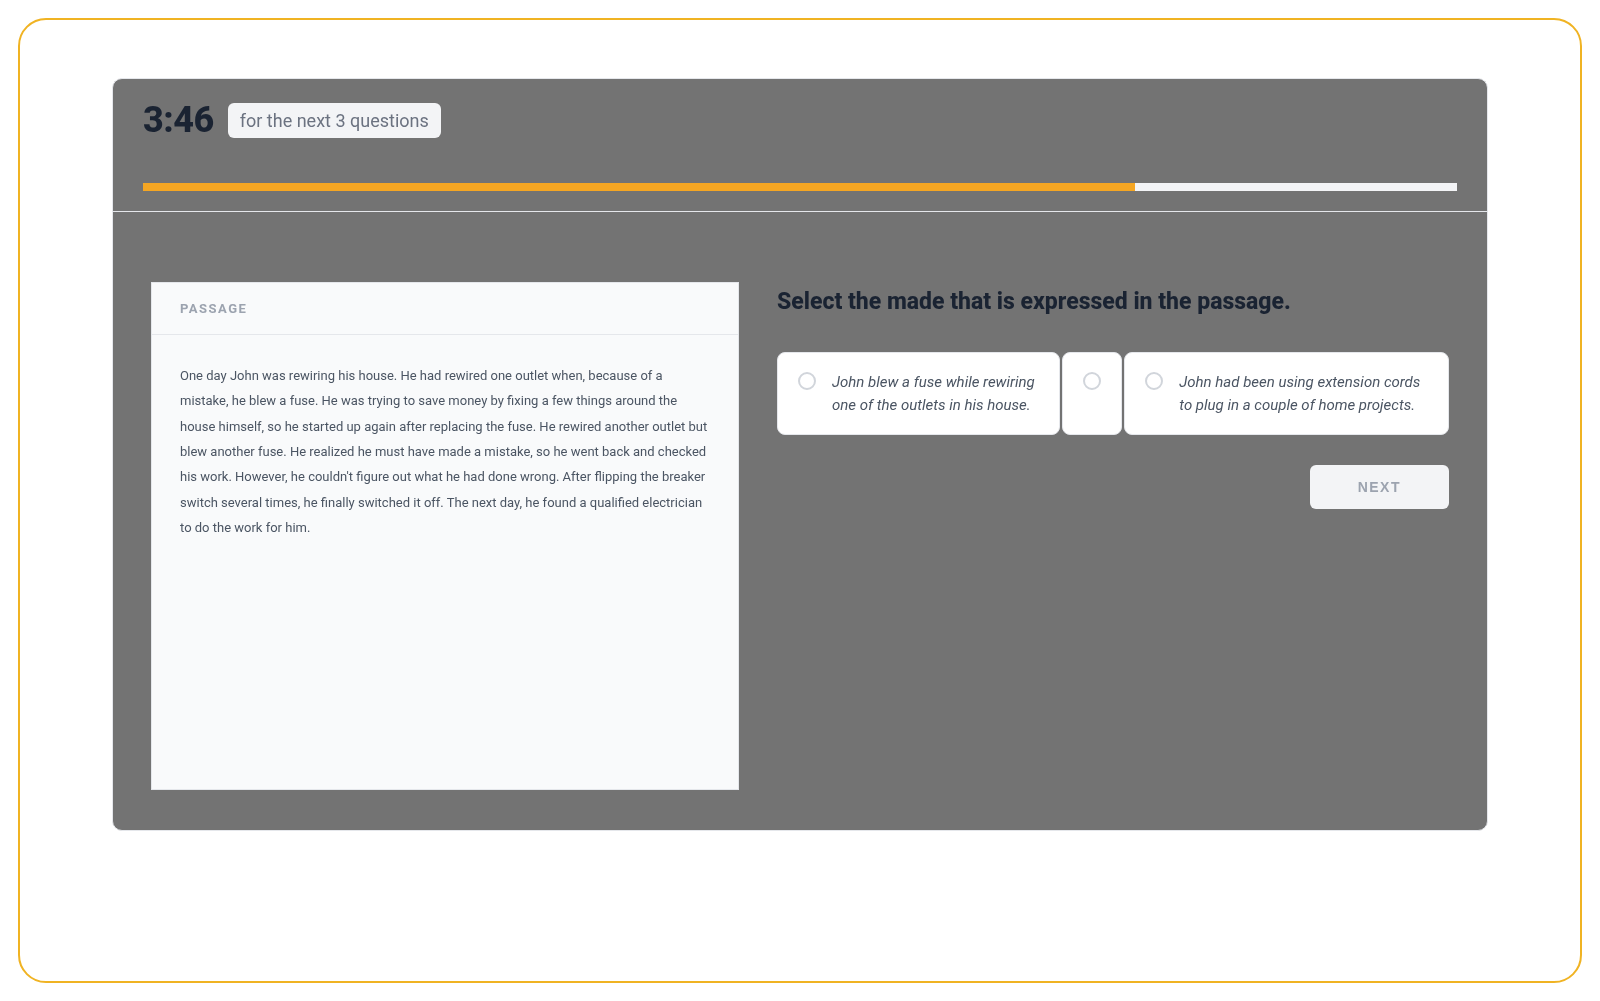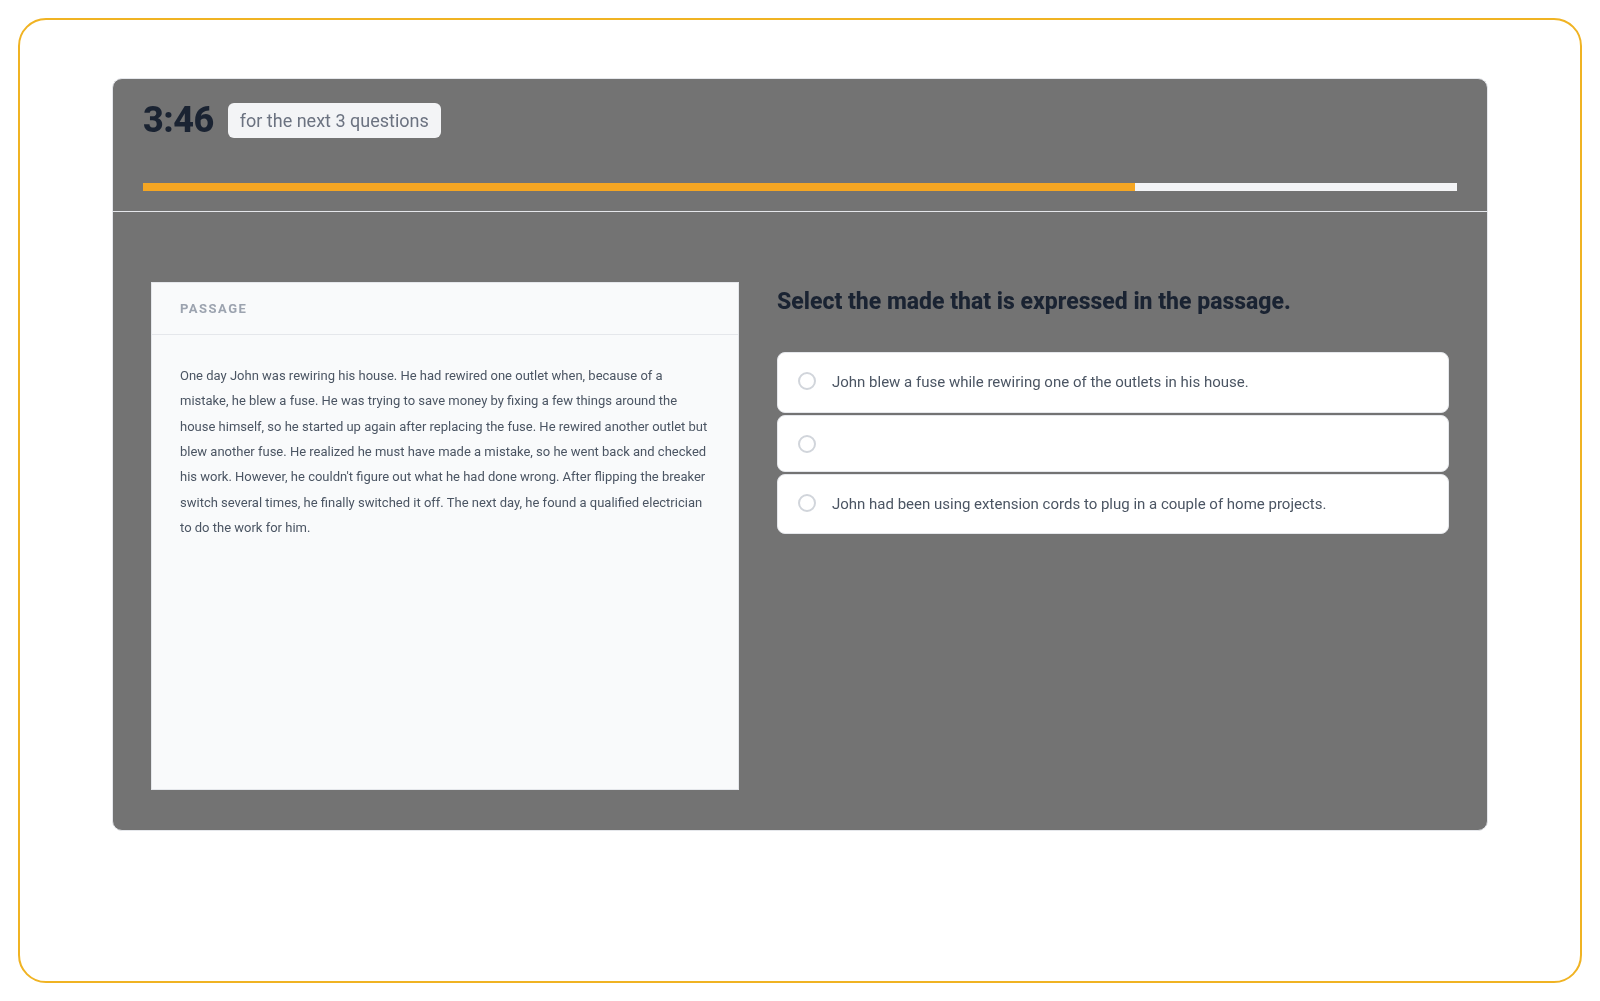--- a/index.html
+++ b/index.html
@@ -107,22 +107,23 @@
     }
     .question-title {
       font-size: 23px;
       font-weight: 800;
       color: #1a2332;
       line-height: 1.4;
       margin-bottom: 34px;
     }
     .options-list {
       display: flex;
-      flex-direction: column;
+      flex-direction: row;
       gap: 2px;
+      font-style: italic;
     }
     .option-item {
       border: 1px solid #e5e7eb;
       border-radius: 8px;
       padding: 18px 20px;
       display: flex;
       align-items: flex-start;
       gap: 16px;
       cursor: pointer;
       background: #ffffff;
@@ -192,16 +193,19 @@
           </label>
           <label class="option-item">
             <span class="radio-circle"></span>
           </label>
           <label class="option-item">
             <span class="radio-circle"></span>
             <span class="option-text">John had been using extension cords to plug in a couple of home projects.</span>
           </label>
         </div>
 
+        <div class="button-row">
+          <button class="next-button">NEXT</button>
+        </div>
       </div>
     </div>
   </div>
 </div>
 
 </body></html>

